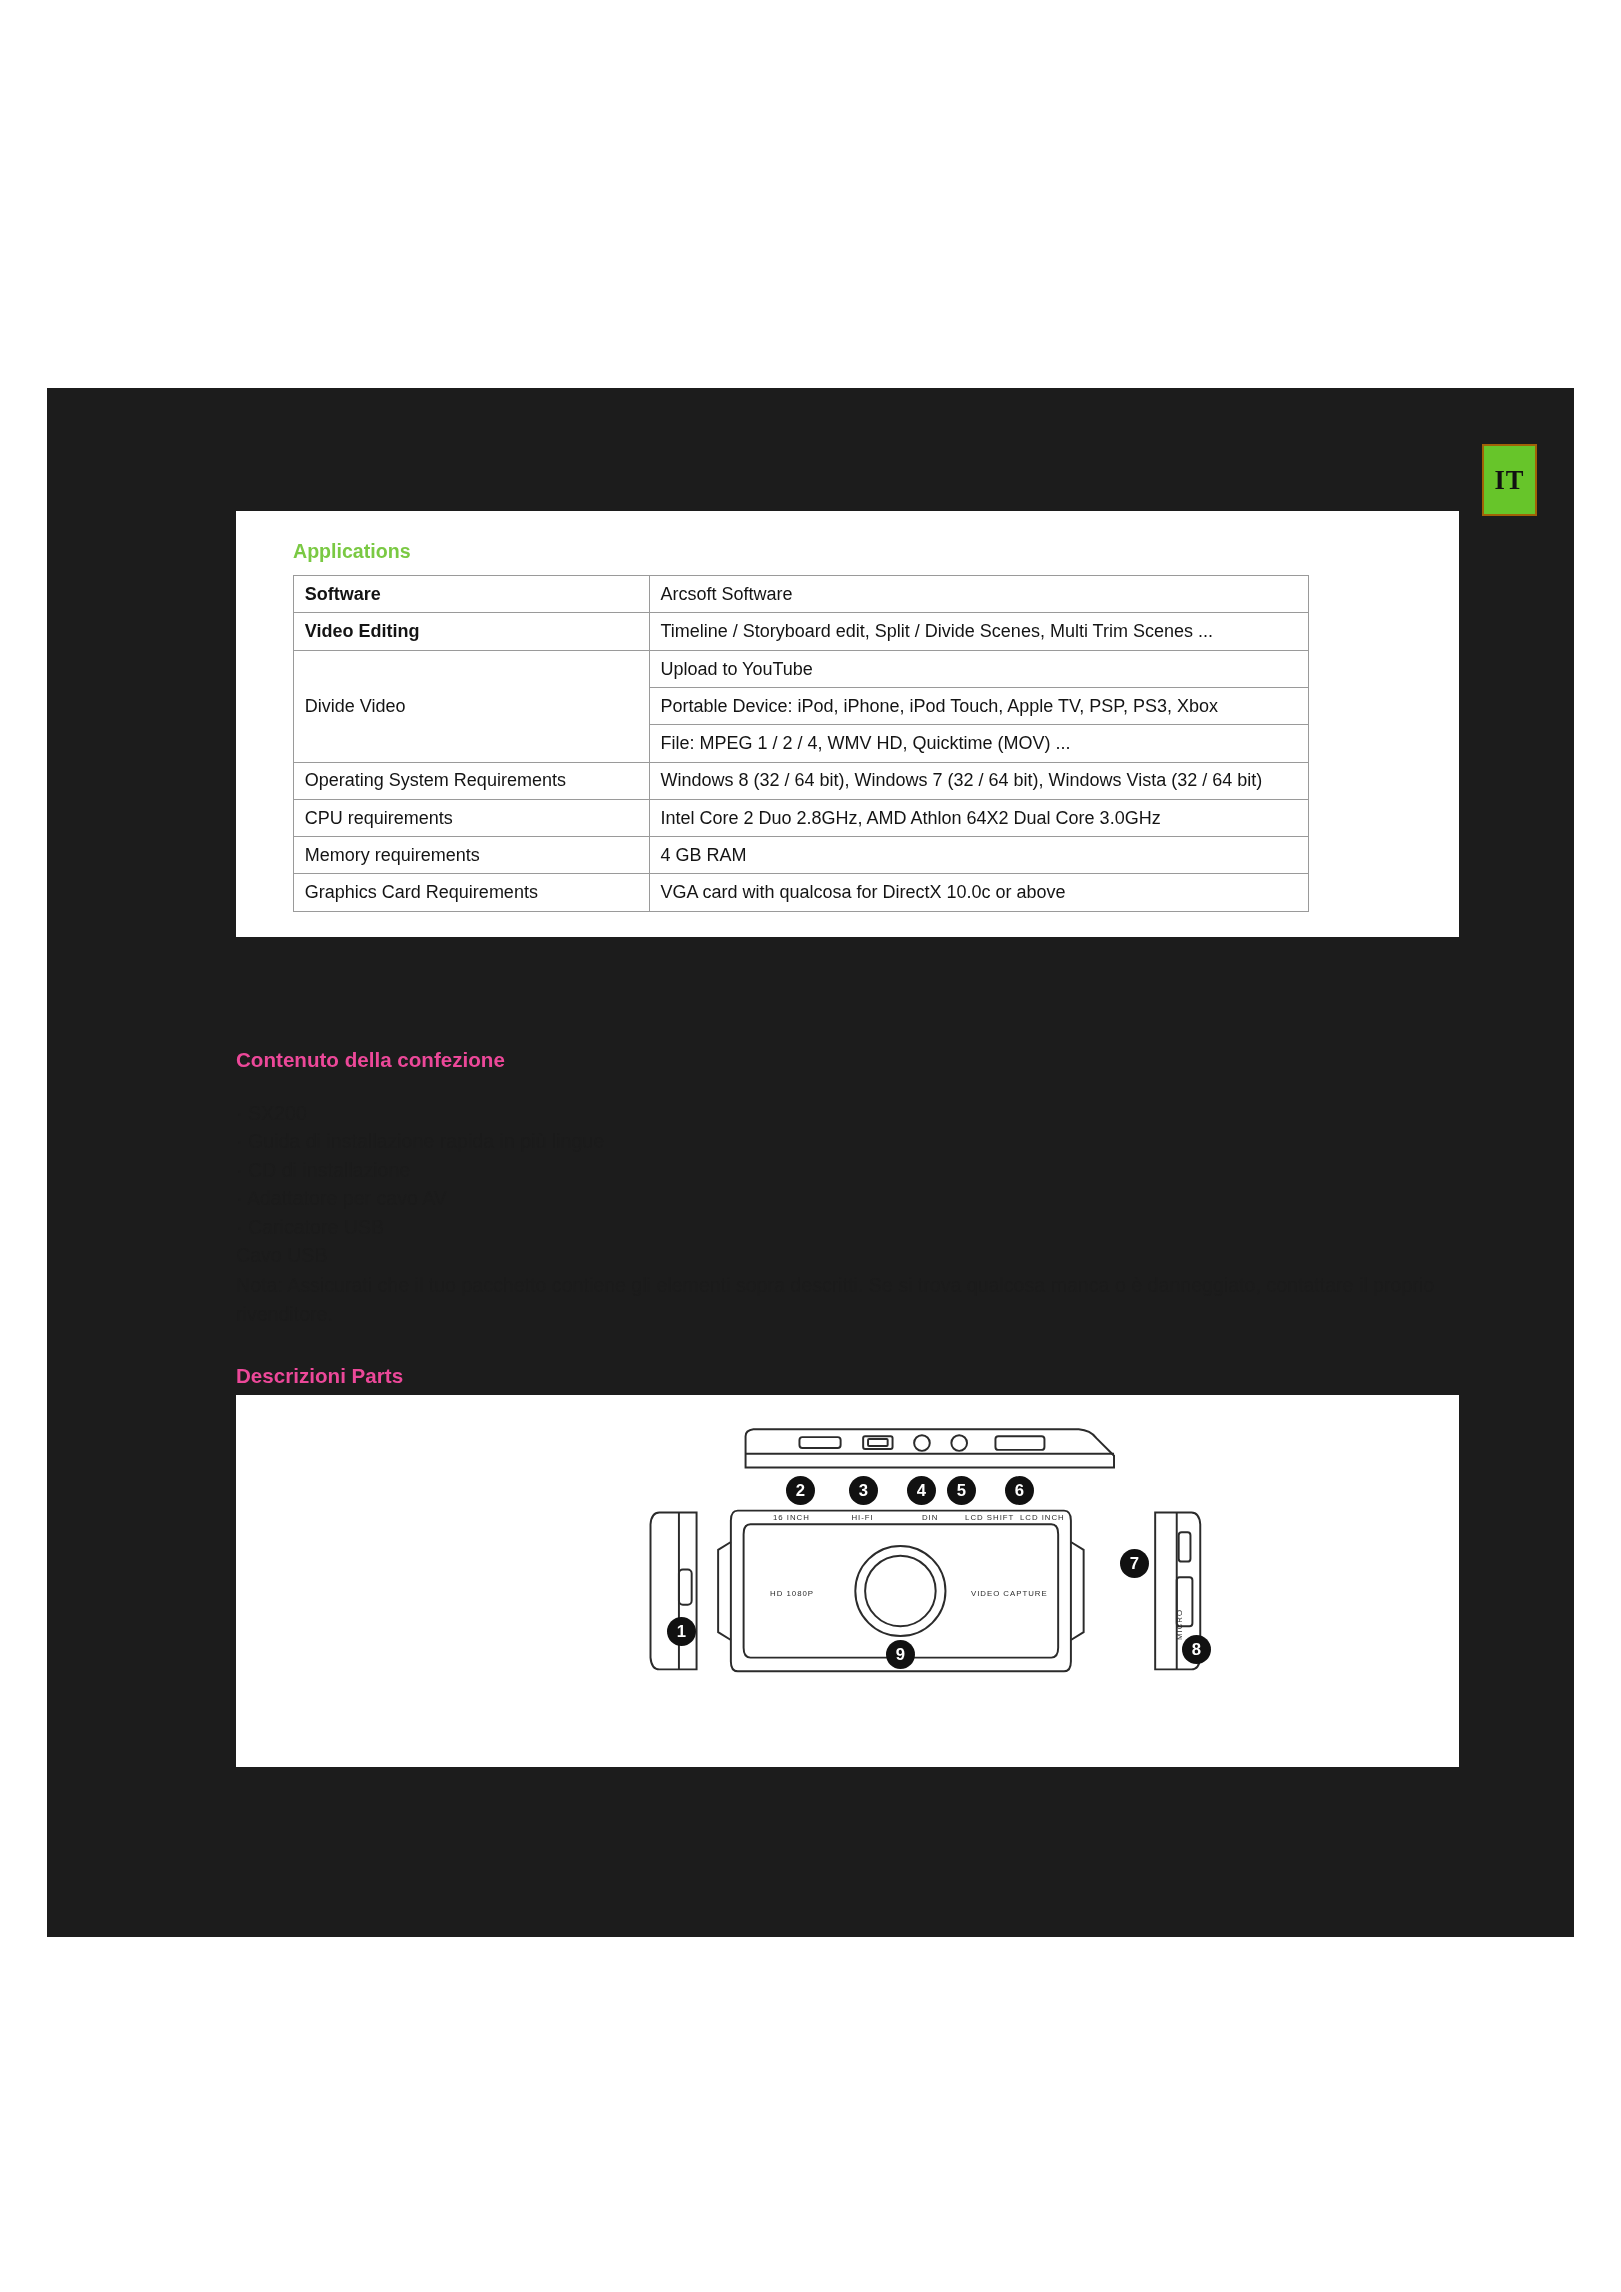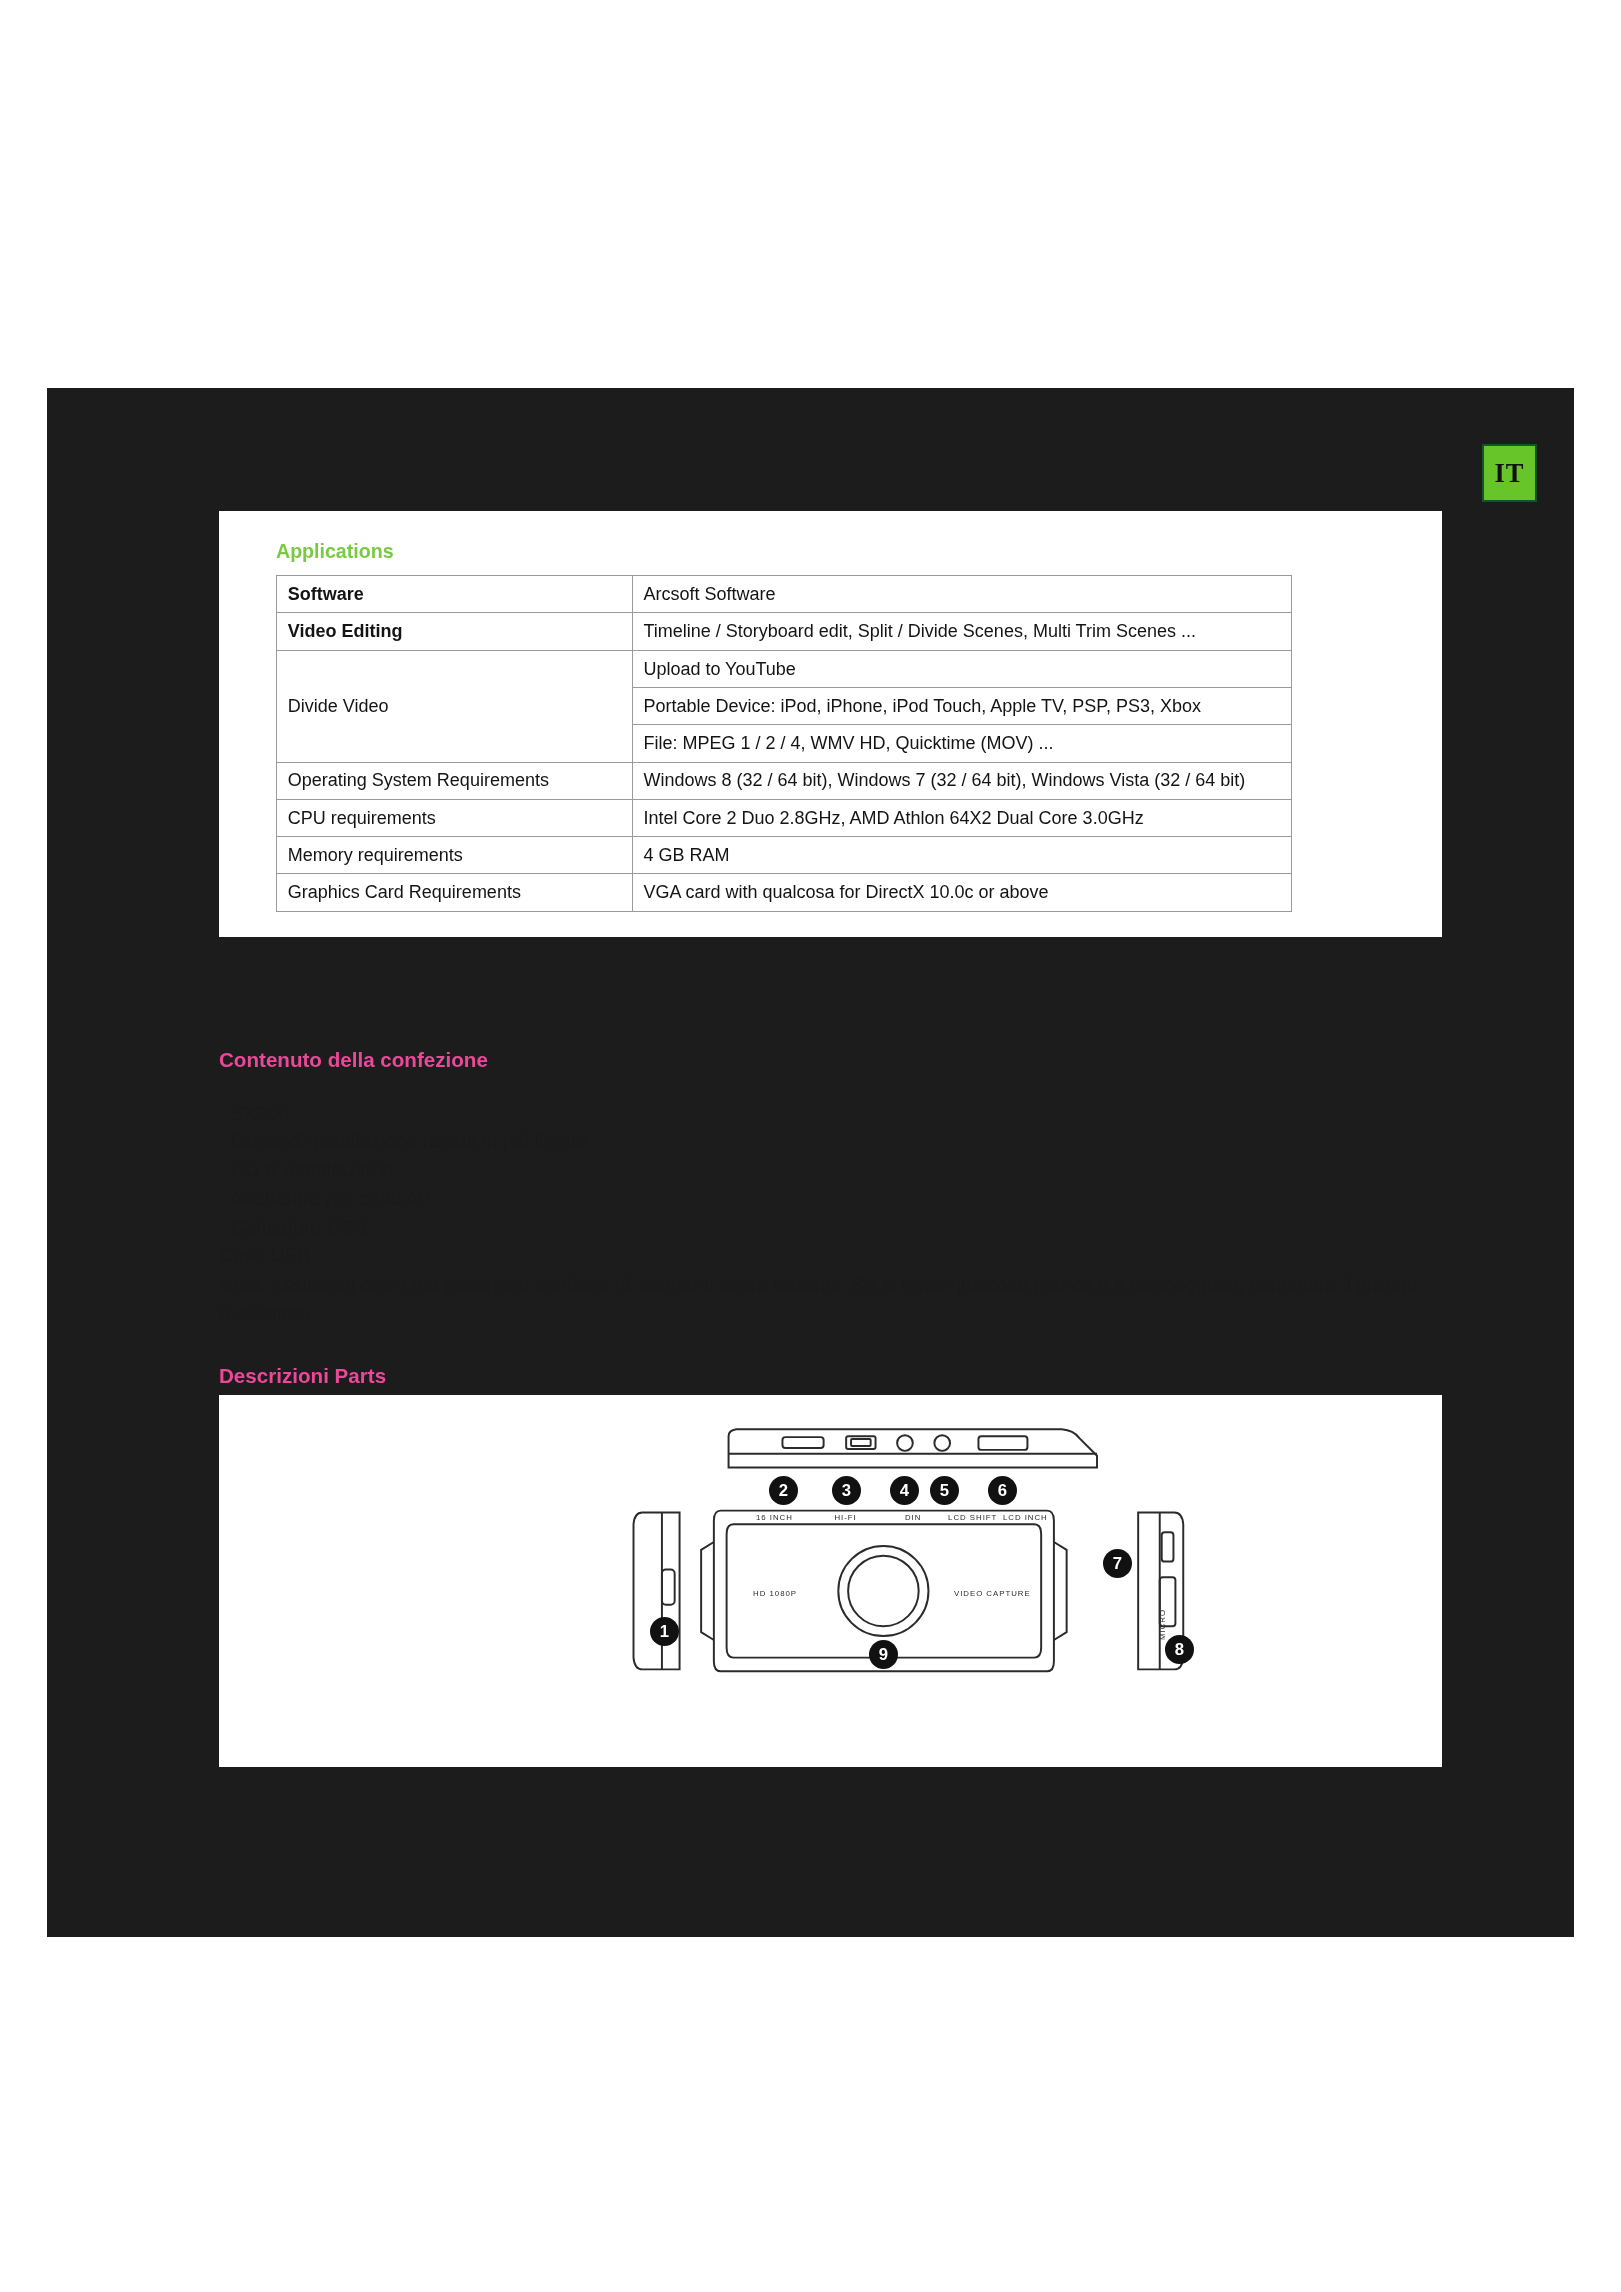--- a/index.html
+++ b/index.html
@@ -24,40 +24,40 @@
     height: 1549px;
     background: #1c1c1c;
   }
 
   
   .lang-badge {
     position: absolute;
     right: 37px;
     top: 56px;
     width: 55px;
-    height: 58px;
+    height: 72px;
     background: #67c52a;
-    border: 2px solid #14532d;
+    border: 2px solid #a16207;
     box-sizing: border-box;
     display: flex;
     align-items: center;
     justify-content: center;
   }
   .lang-badge span {
     font-family: "Liberation Serif", serif;
     font-weight: bold;
     font-size: 26.5px;
     color: #111111;
     letter-spacing: 1px;
   }
 
   
   .content {
     position: absolute;
-    left: 121px;
+    left: 138px;
     top: 123px;
     width: 1274px;
     height: 1392px;
   }
 
   
   .apps-card {
     position: absolute;
     left: 51px;
     top: 0px;

